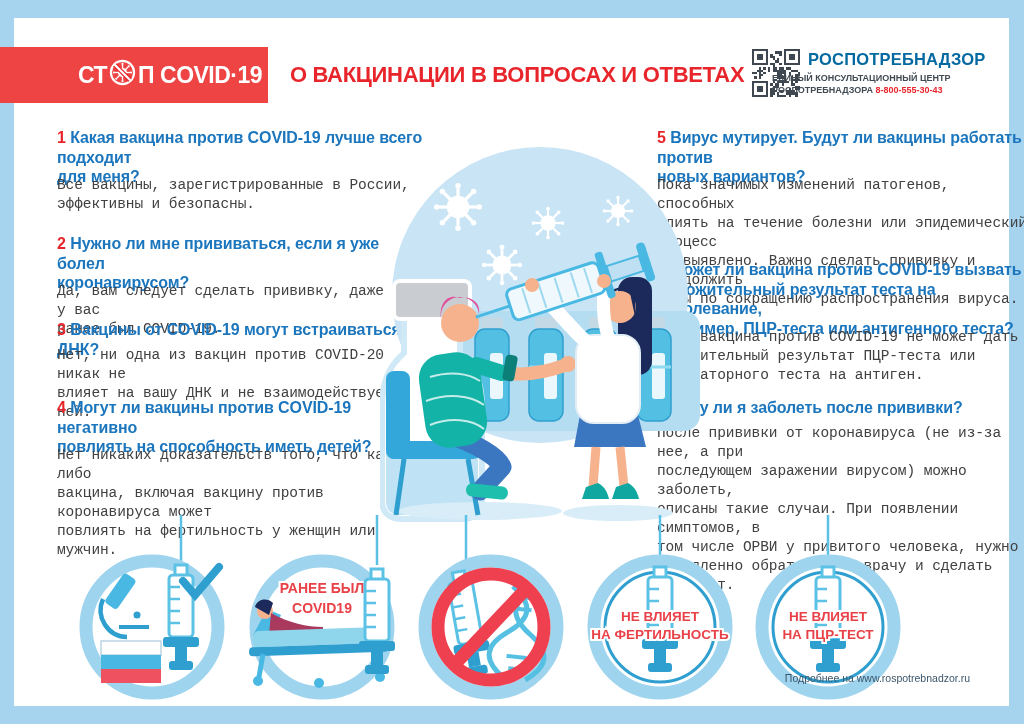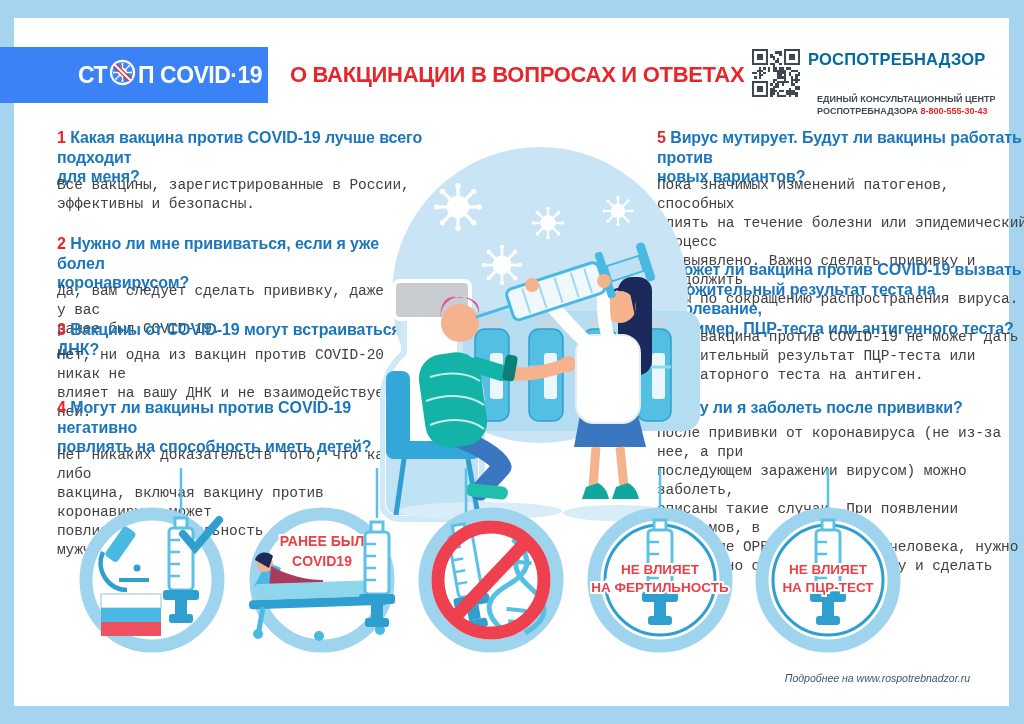--- a/index.html
+++ b/index.html
@@ -1,40 +1,40 @@
 <!DOCTYPE html>
 <html><head>
 <meta charset="utf-8">
 <style>
   html,body{margin:0;padding:0;}
   body{width:1024px;height:724px;font-family:"Liberation Sans",sans-serif;}
   .page{position:relative;width:1024px;height:724px;background:#a6d4ef;overflow:hidden;}
   .panel{position:absolute;left:14px;top:18px;width:995px;height:688px;background:#ffffff;}
   
-  .banner{position:absolute;left:0;top:47px;width:268px;height:56px;background:#3b82f6;
+  .banner{position:absolute;left:0;top:47px;width:268px;height:56px;background:#ef4444;
           display:flex;align-items:center;padding-left:78px;box-sizing:border-box;}
   .banner .word{color:#fff;font-weight:bold;font-size:23px;letter-spacing:-0.5px;white-space:nowrap;display:flex;align-items:center;}
   .banner .vicon{display:inline-block;margin:0 2px;}
   .main-title{position:absolute;left:290px;top:62px;font-size:22px;font-weight:bold;color:#e8252b;letter-spacing:-0.3px;white-space:nowrap;}
   .qr{position:absolute;left:752px;top:49px;width:48px;height:48px;}
   .agency-name{position:absolute;left:808px;top:50px;font-size:16.5px;font-weight:bold;color:#0369a1;letter-spacing:0.2px;white-space:nowrap;}
-  .agency-sub{position:absolute;left:817px;top:72px;font-size:9px;font-weight:bold;color:#414a52;line-height:12px;white-space:pre-line;margin-top:21px;}
+  .agency-sub{position:absolute;left:772px;top:72px;font-size:9px;font-weight:bold;color:#414a52;line-height:12px;white-space:pre-line;}
   .agency-phone{color:#e8252b;}
   
   .q{position:absolute;width:368px;font-size:16px;font-weight:bold;color:#1b76bd;line-height:19.5px;letter-spacing:-0.1px;}
   .q .qtext{white-space:pre-line;}
   .qnum{color:#e8252b;}
   .a{position:absolute;width:372px;font-size:14.5px;color:#414042;line-height:19px;letter-spacing:-0.1px;white-space:pre-line;font-family:Liberation Mono, monospace;}
   
   .illus{position:absolute;left:380px;top:115px;width:320px;height:410px;}
   
-  .badge{position:absolute;top:468px;width:190px;height:200px;}
+  .badge{position:absolute;top:515px;width:190px;height:200px;}
   .badge svg{position:absolute;left:0;top:0;}
   .badge-text{font-weight:bold;fill:#e94148;paint-order:stroke;stroke:#ffffff;stroke-width:4px;}
-  .footer{position:absolute;right:54px;top:672px;font-size:10.5px;color:#3b566b;font-style:italic;}
+  .footer{position:absolute;right:54px;top:672px;font-size:10.5px;color:#3b566b;}
 </style>
 </head>
 <body>
 
 <svg width="0" height="0" style="position:absolute" aria-hidden="true">
   <defs>
     <g id="virus-shape">
       <circle r="9" fill="currentColor"></circle>
       <g stroke="currentColor" stroke-width="2.6">
         <line x1="7" y1="0" x2="15" y2="0"></line>

